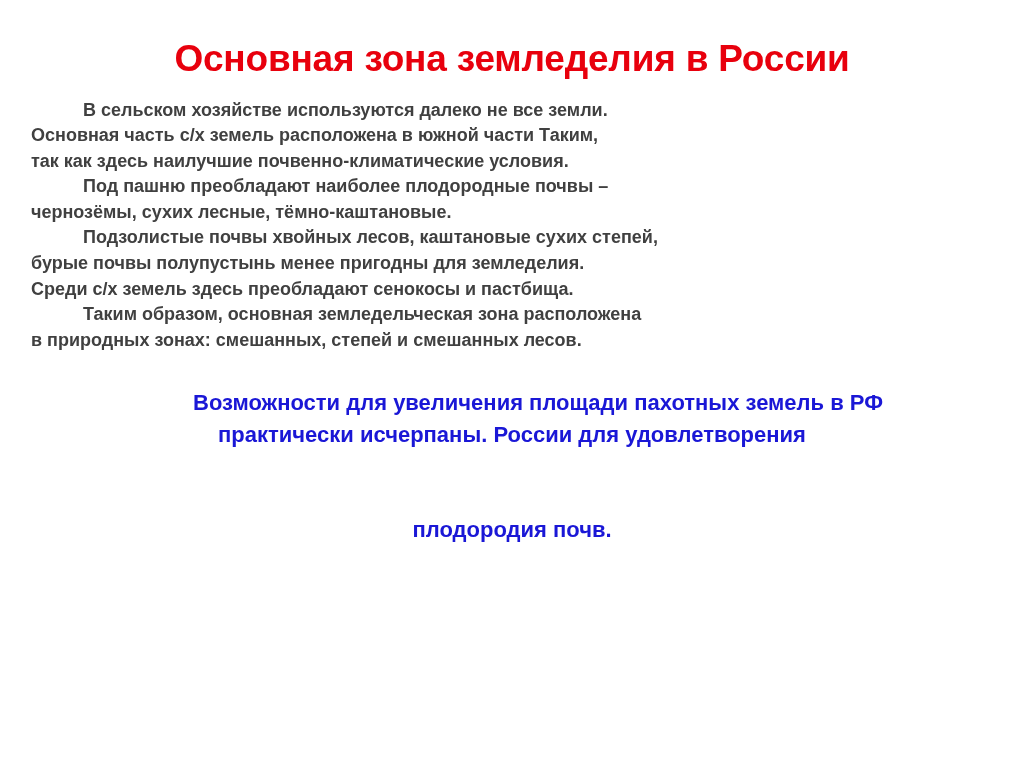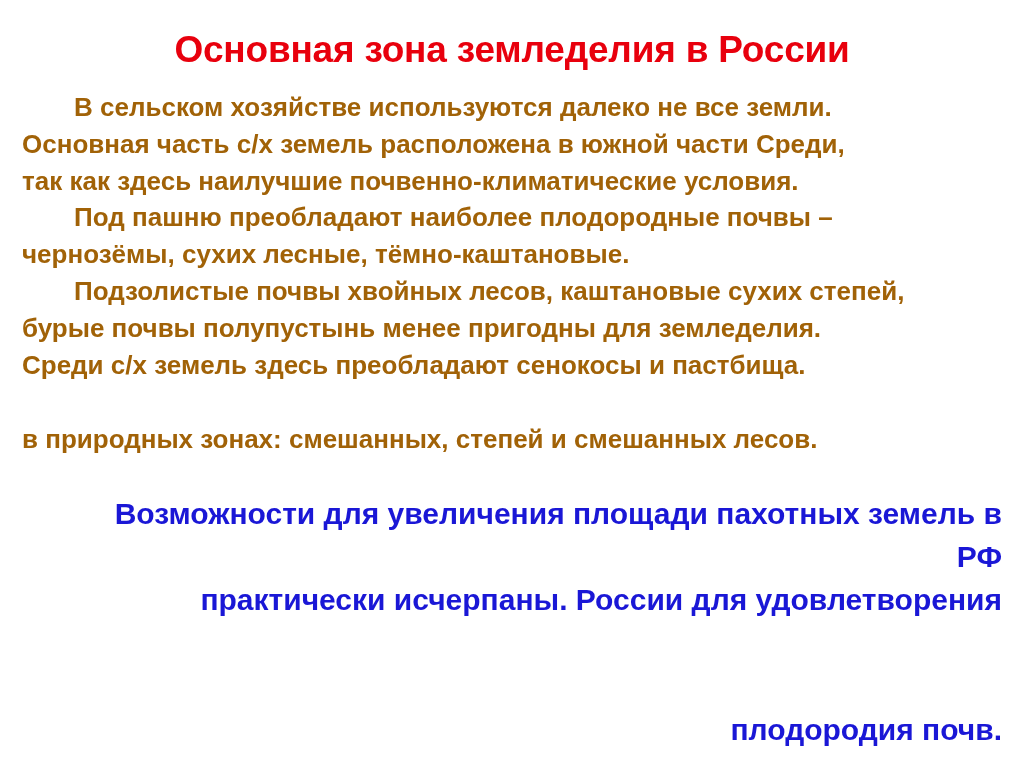--- a/index.html
+++ b/index.html
@@ -12,92 +12,92 @@
     background: #ffffff;
     font-family: "Liberation Sans", sans-serif;
     color: #000000;
     overflow: hidden;
   }
   .slide {
     position: relative;
     width: 1024px;
     height: 559px;
     box-sizing: border-box;
-    padding: 8px;
+    padding: 17px;
   }
   .title {
     text-align: center;
     color: #e8000d;
     font-weight: bold;
     font-size: 37px;
     line-height: 1.1;
     margin: 0;
     padding-top: 22px;
     letter-spacing: -0.2px;
   }
   .body-block {
     padding: 18px 14px 0 14px;
   }
   p.para {
     margin: 0 0 0 0;
-    font-size: 26px;
+    font-size: 18px;
     line-height: 1.42;
     font-weight: bold;
-    color: #a16207;
+    color: #404040;
     text-align: left;
   }
   p.para.indent {
     text-indent: 52px;
   }
   .u {
   }
   .blue-block {
     padding: 0 14px;
     margin-top: 34px;
   }
   p.blue {
     margin: 0;
-    font-size: 30px;
+    font-size: 22px;
     line-height: 1.44;
     font-weight: bold;
     color: #1a17d6;
-    text-align: right;
+    text-align: center;
   }
   p.blue.indent {
     text-indent: 52px;
   }
 </style>
 </head>
 <body>
 
 <div class="slide">
 
   <h1 class="title">Основная зона земледелия в России</h1>
 
   <div class="body-block">
 
     <p class="para indent">
       <span>В сельском хозяйстве используются далеко не все земли.</span><br>
-      <span>Основная часть с/х земель расположена в </span><span class="u">южной части</span><span> Среди,</span><br>
+      <span>Основная часть с/х земель расположена в </span><span class="u">южной части</span><span> Таким,</span><br>
       <span>так как здесь наилучшие почвенно-климатические условия.</span>
     </p>
 
     <p class="para indent">
       <span>Под </span><span class="u">пашню</span><span>  преобладают наиболее плодородные почвы –</span><br>
       <span class="u">чернозёмы</span><span>, сухих лесные, тёмно-каштановые.</span>
     </p>
 
     <p class="para indent">
       <span>Подзолистые почвы хвойных лесов, каштановые сухих степей,</span><br>
       <span>бурые почвы полупустынь менее пригодны для земледелия.</span><br>
       <span>Среди с/х земель здесь преобладают сенокосы и пастбища.</span>
     </p>
 
     <p class="para indent">
-      <br>
+      <span>Таким образом, основная земледельческая зона расположена</span><br>
       <span>в природных зонах: </span><span class="u">смешанных, степей</span><span> и смешанных лесов.</span>
     </p>
 
   </div>
 
   <div class="blue-block">
     <p class="blue indent">
       <span>Возможности для увеличения площади пахотных земель в РФ</span><br>
       <span>практически исчерпаны. России для удовлетворения</span><br>
       <br>

